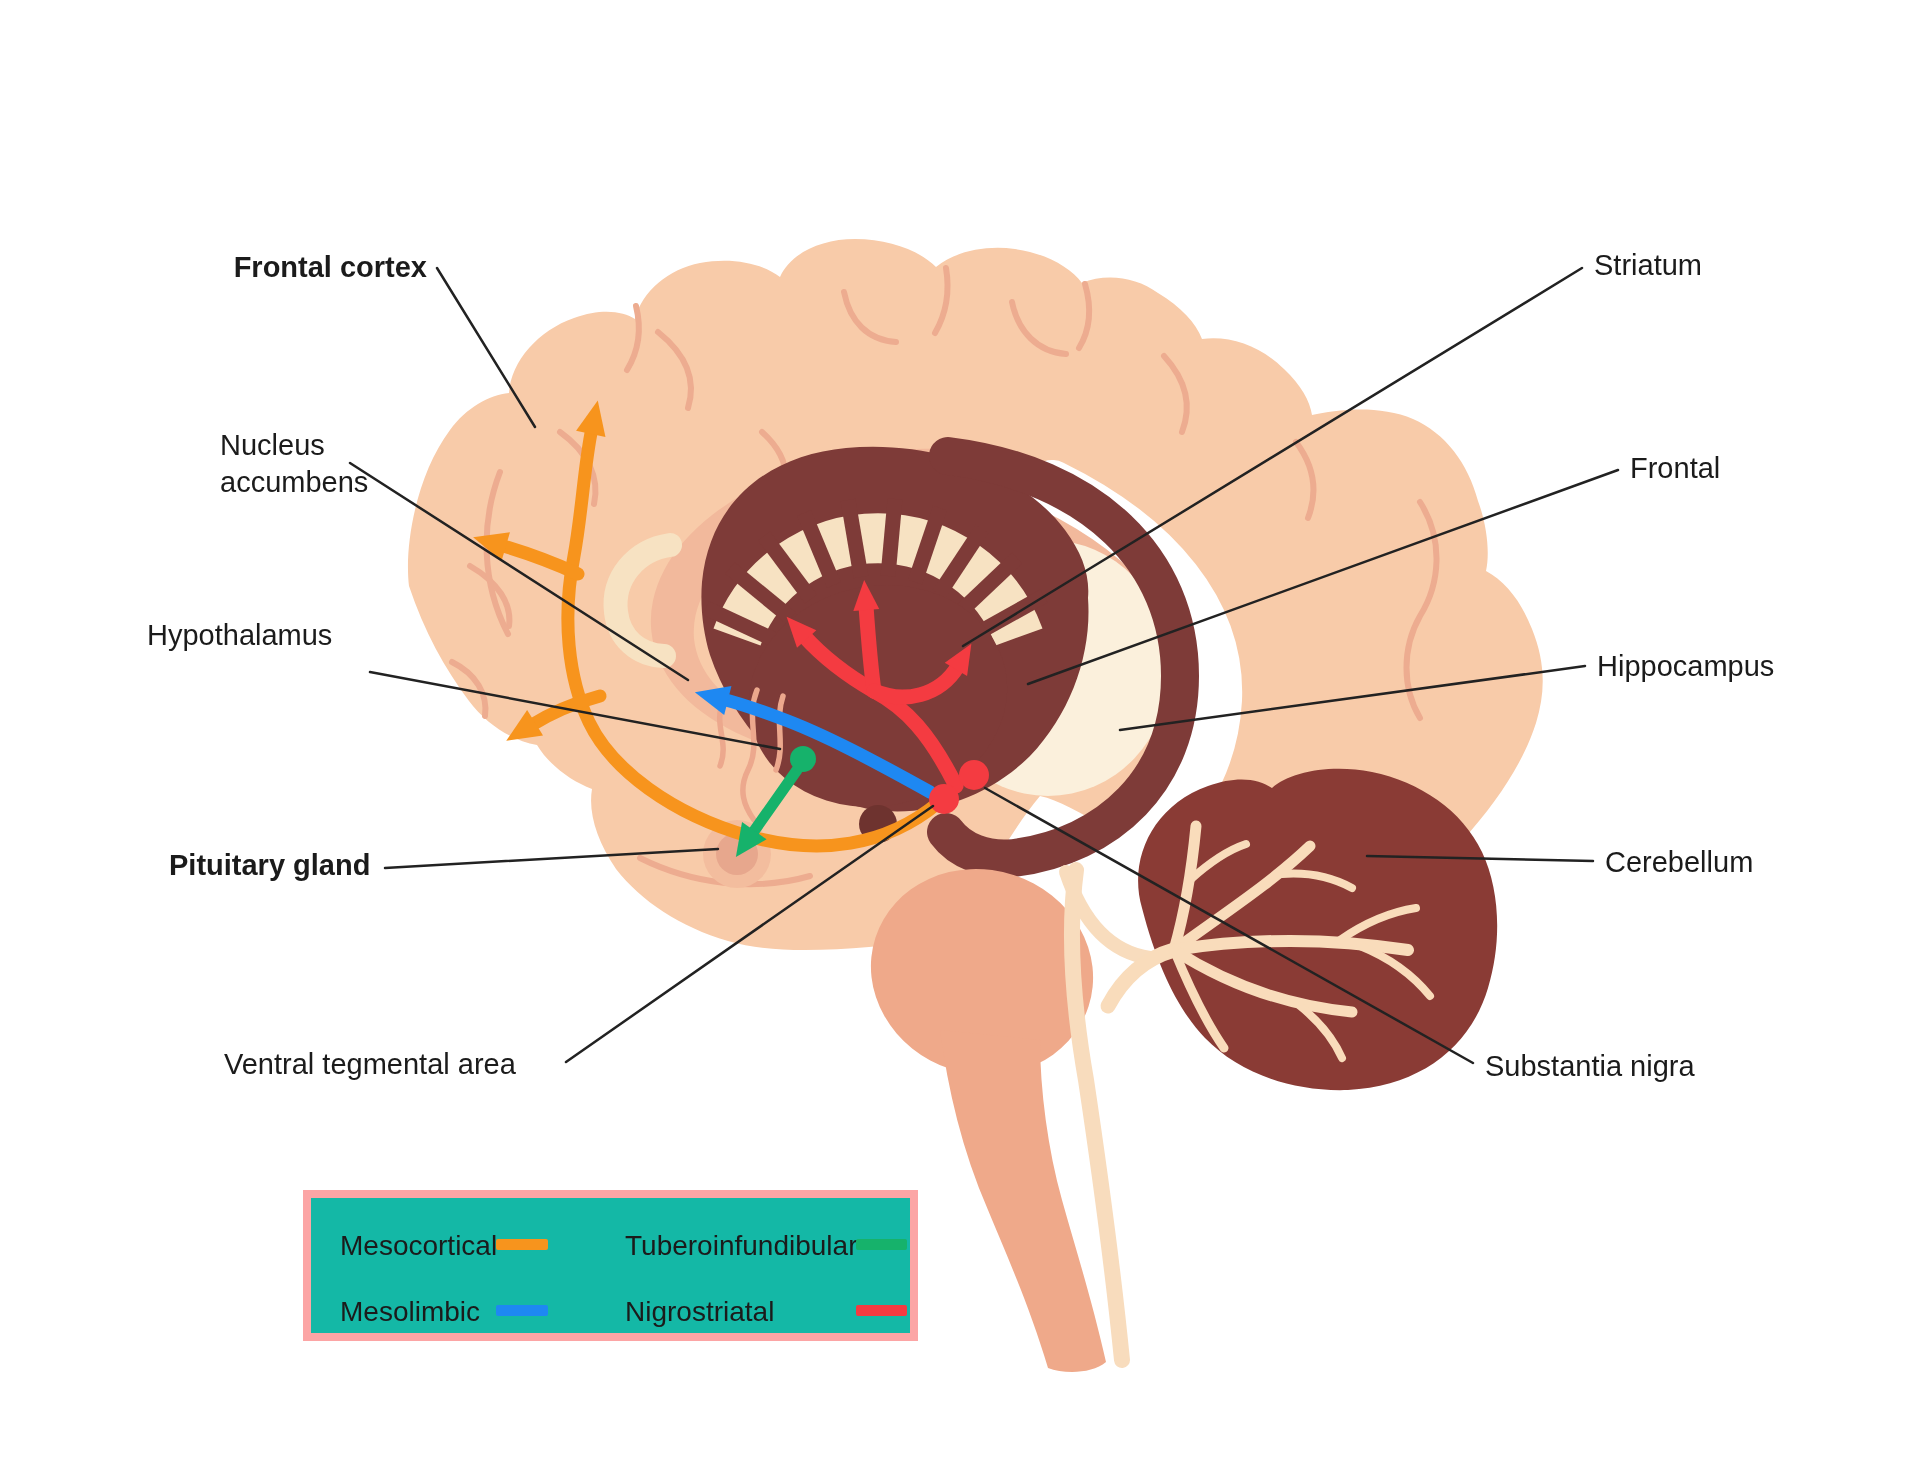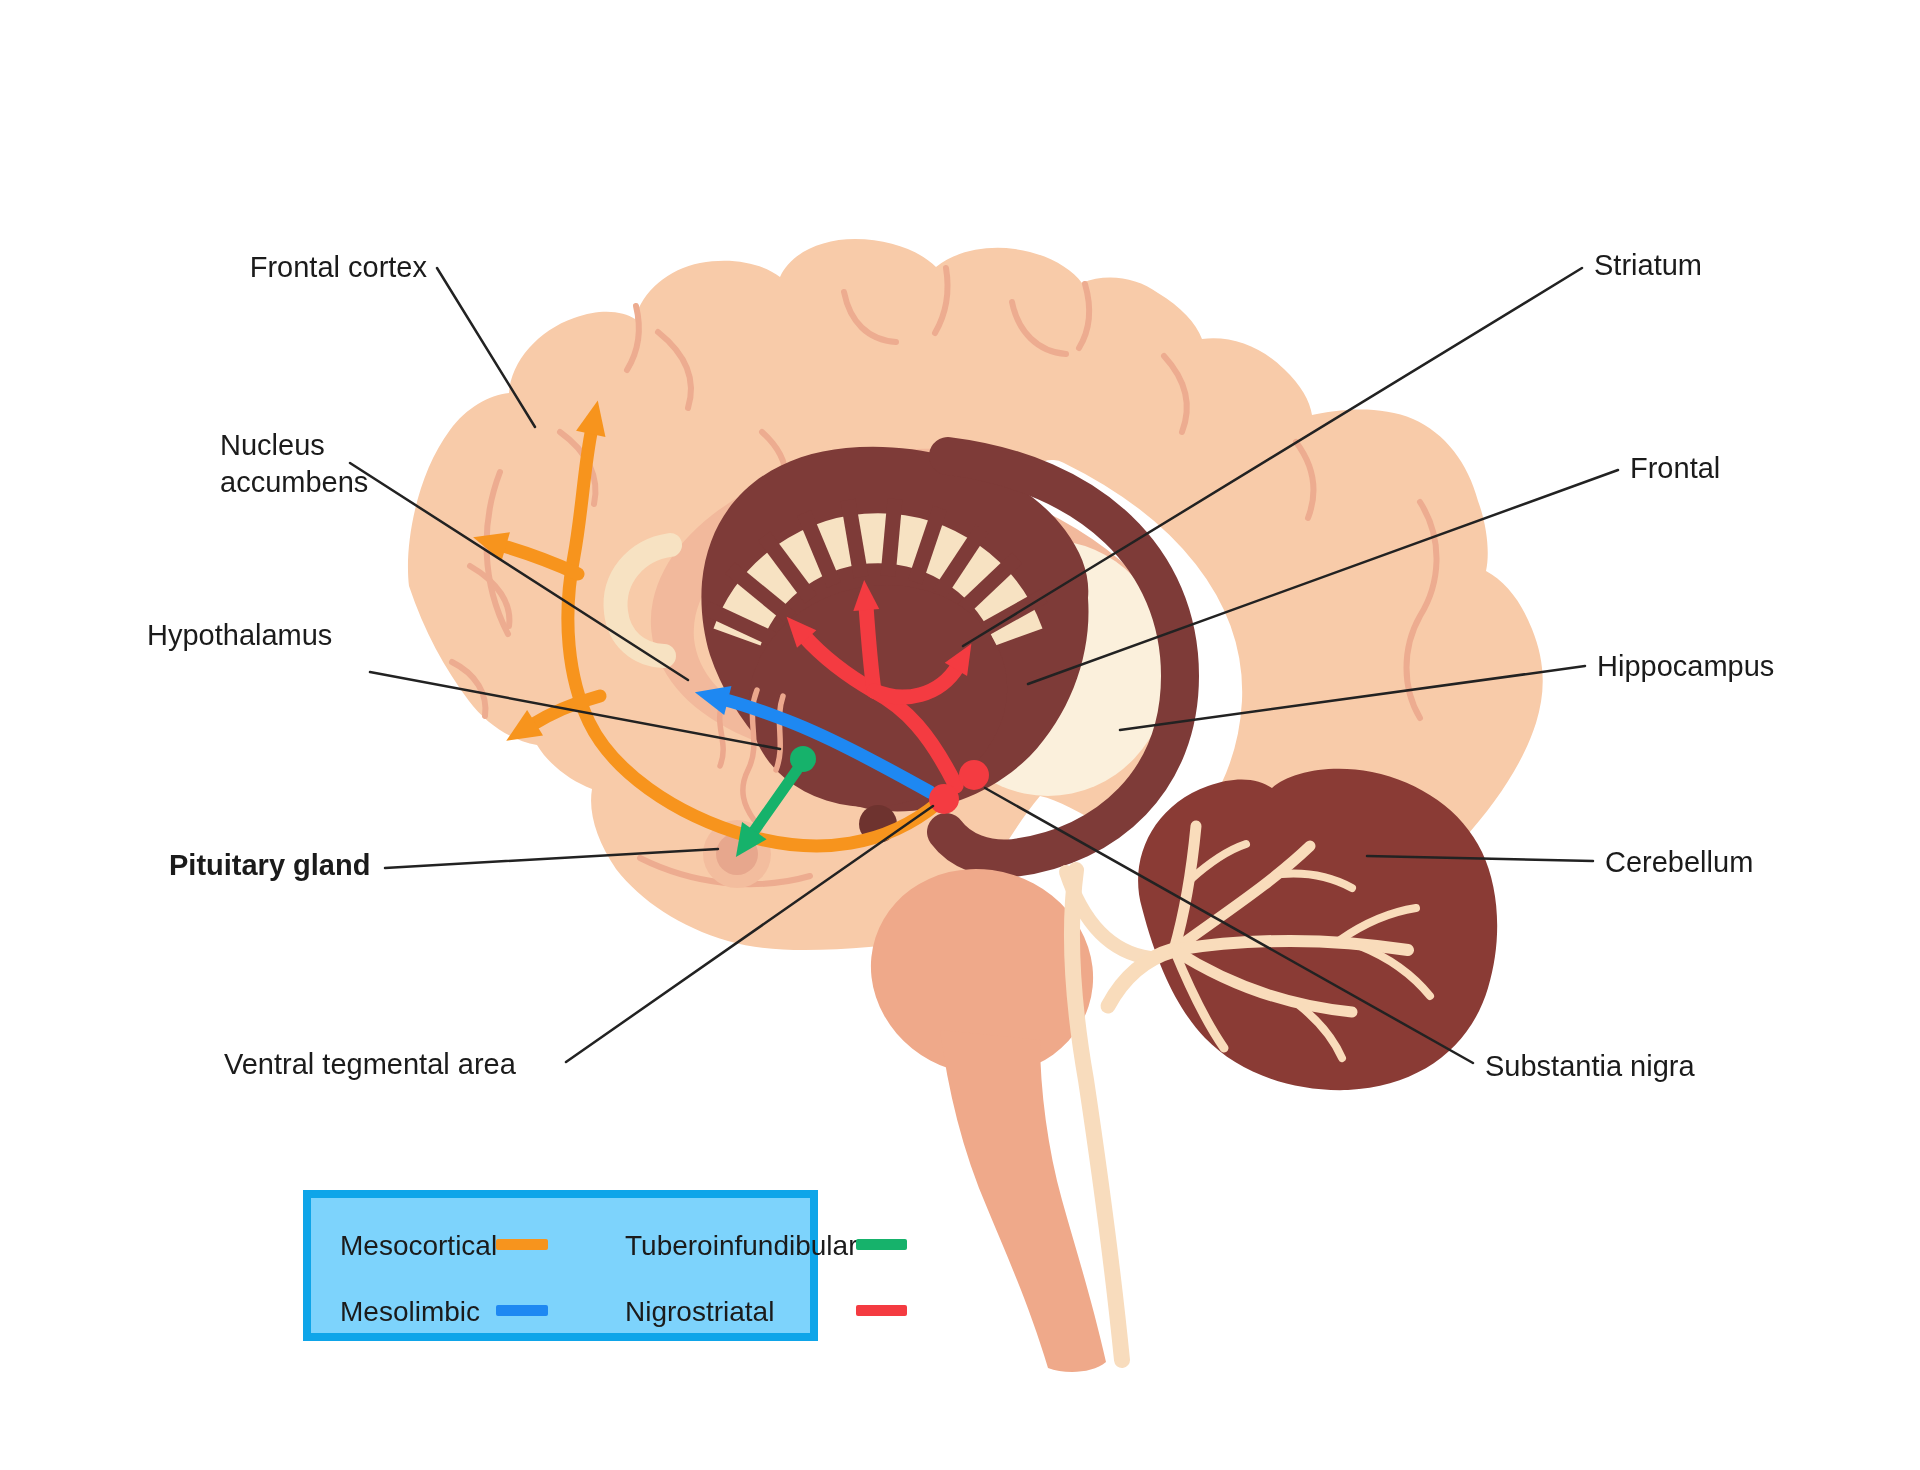--- a/index.html
+++ b/index.html
@@ -2,24 +2,24 @@
 <html><head>
 <meta charset="utf-8">
 <style>
   html,body{margin:0;padding:0;background:#fff;}
   #canvas{position:relative;width:1920px;height:1470px;background:#fff;overflow:hidden;
           font-family:"Liberation Sans", sans-serif;}
   #brain-svg{position:absolute;left:0;top:0;}
   .title{position:absolute;left:0;right:0;top:124px;text-align:center;
          font-size:38px;font-weight:bold;letter-spacing:.5px;color:#1b1b1b;}
   .lbl{position:absolute;font-size:29px;line-height:1.26;color:#1b1b1b;white-space:pre-line;}
-  .lbl.r{text-align:right;}
+  .lbl.r{text-align:right;font-weight:bold;}
   
-  .legend{position:absolute;left:303px;top:1190px;width:515px;height:151px;
-          border:8px solid #0ea5e9;background:#7dd3fc;box-sizing:border-box;}
+  .legend{position:absolute;left:303px;top:1190px;width:615px;height:151px;
+          border:8px solid #fca5a5;background:#14b8a6;box-sizing:border-box;}
   .legend .item-label{position:absolute;font-size:28px;color:#1b1b1b;}
   .legend .swatch{position:absolute;height:11px;border-radius:2px;}
   .sw-orange{background:#F7941D;}
   .sw-green{background:#16B26B;}
   .sw-blue{background:#1E88F2;}
   .sw-red{background:#F43B41;}
 </style>
 </head>
 <body>
 

